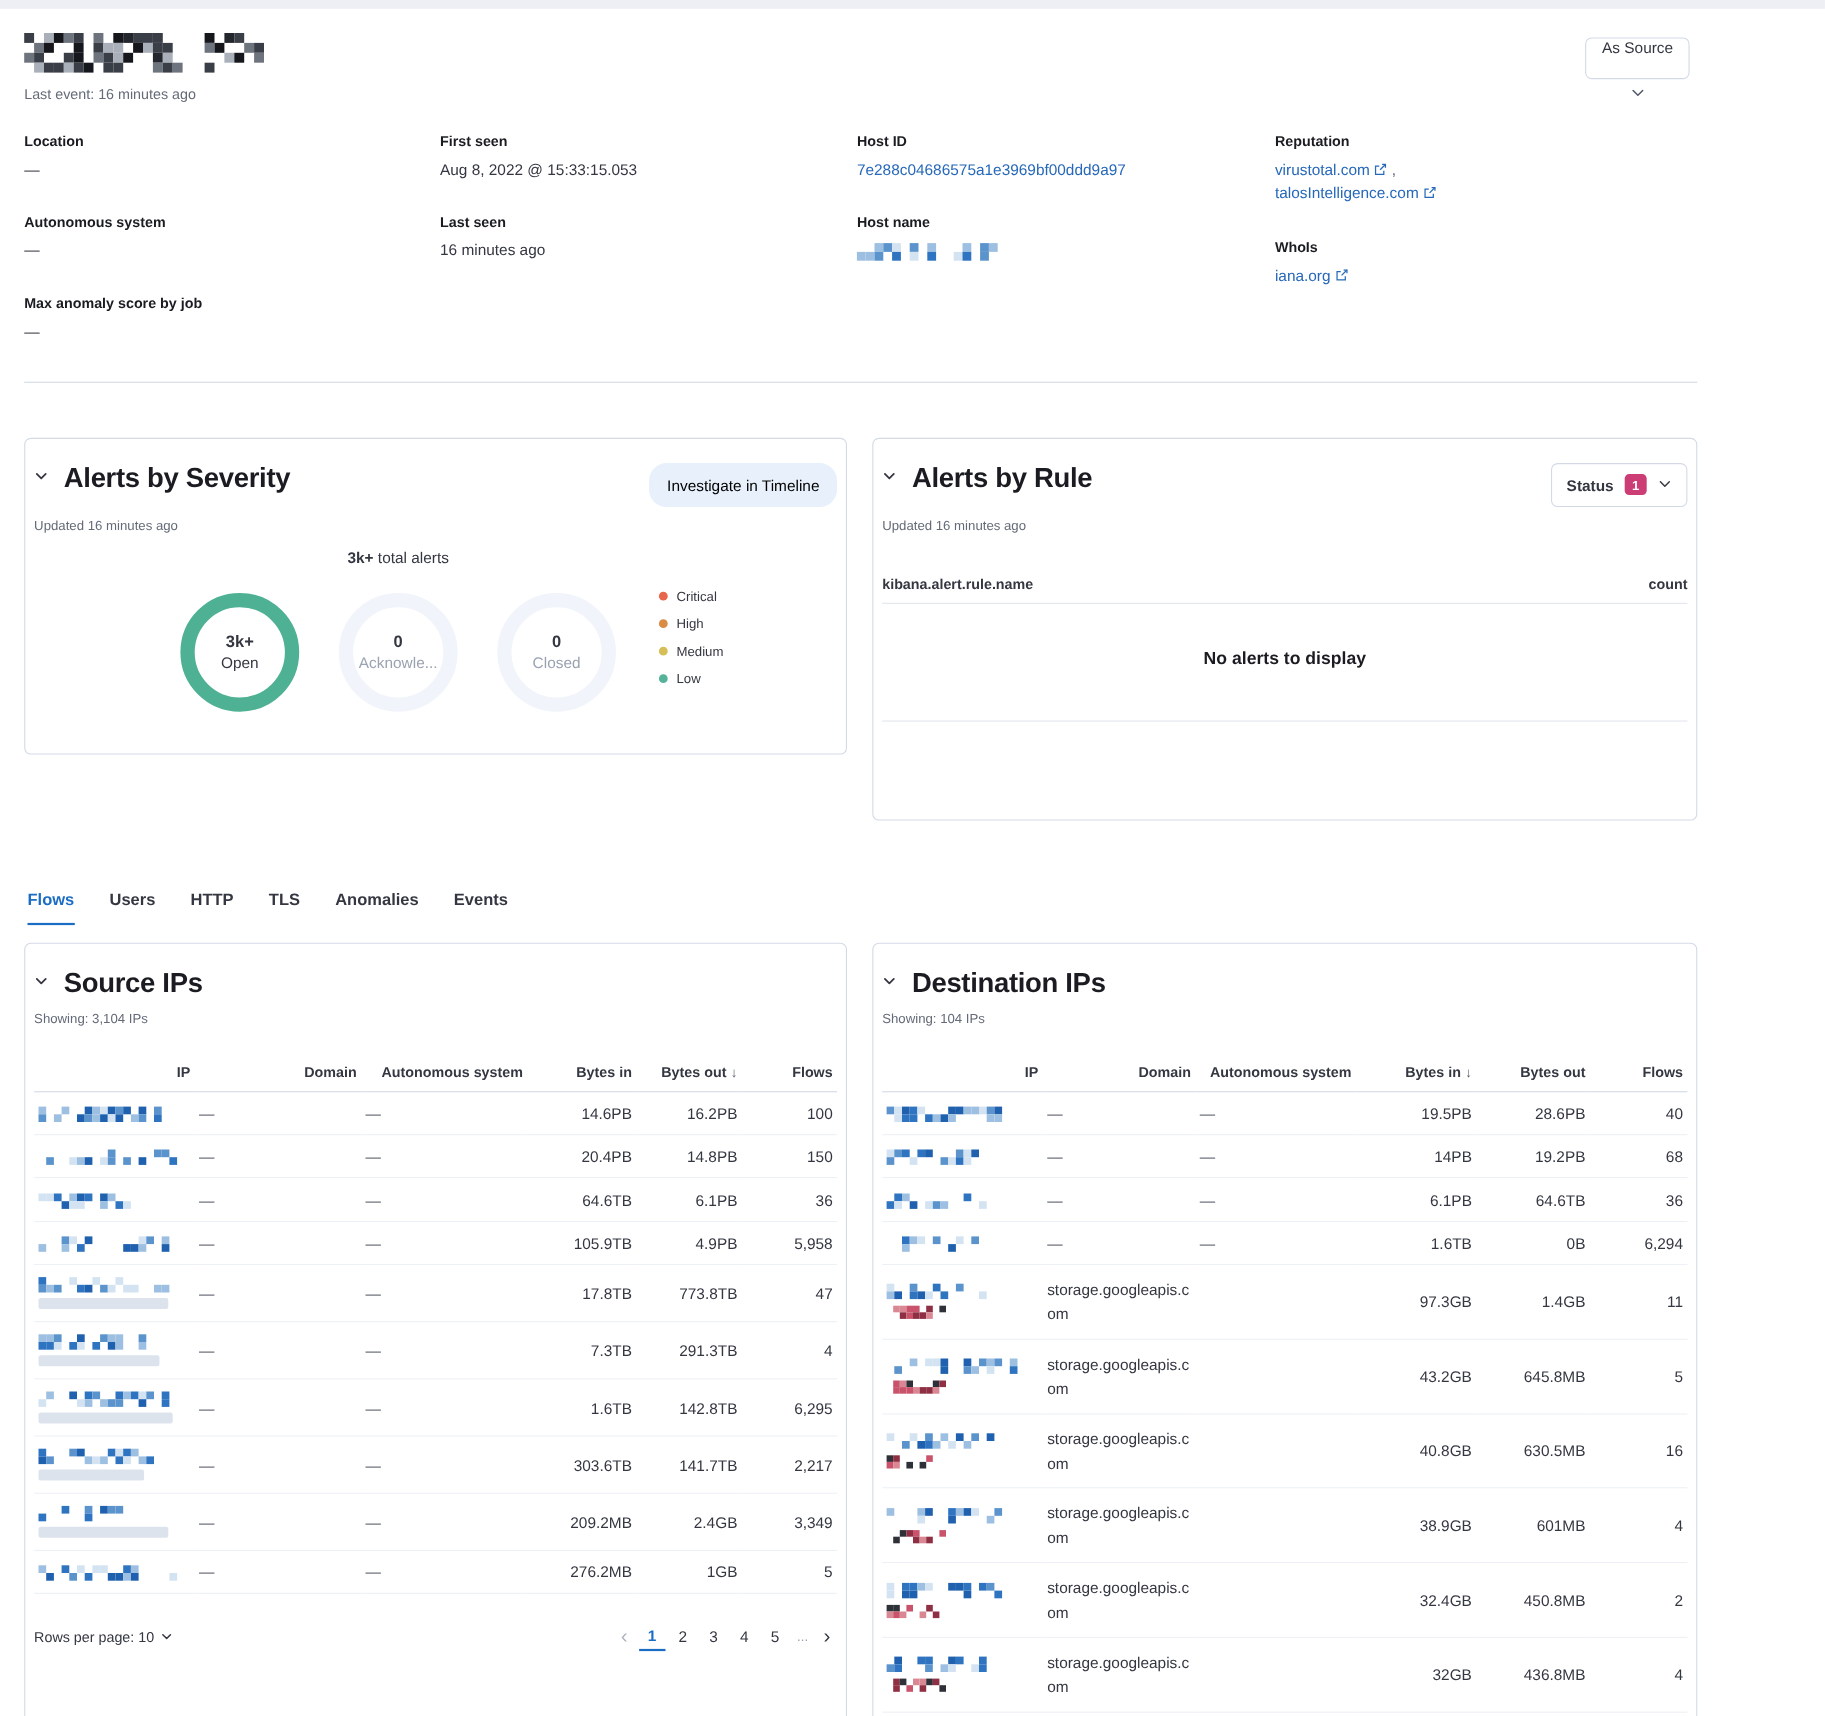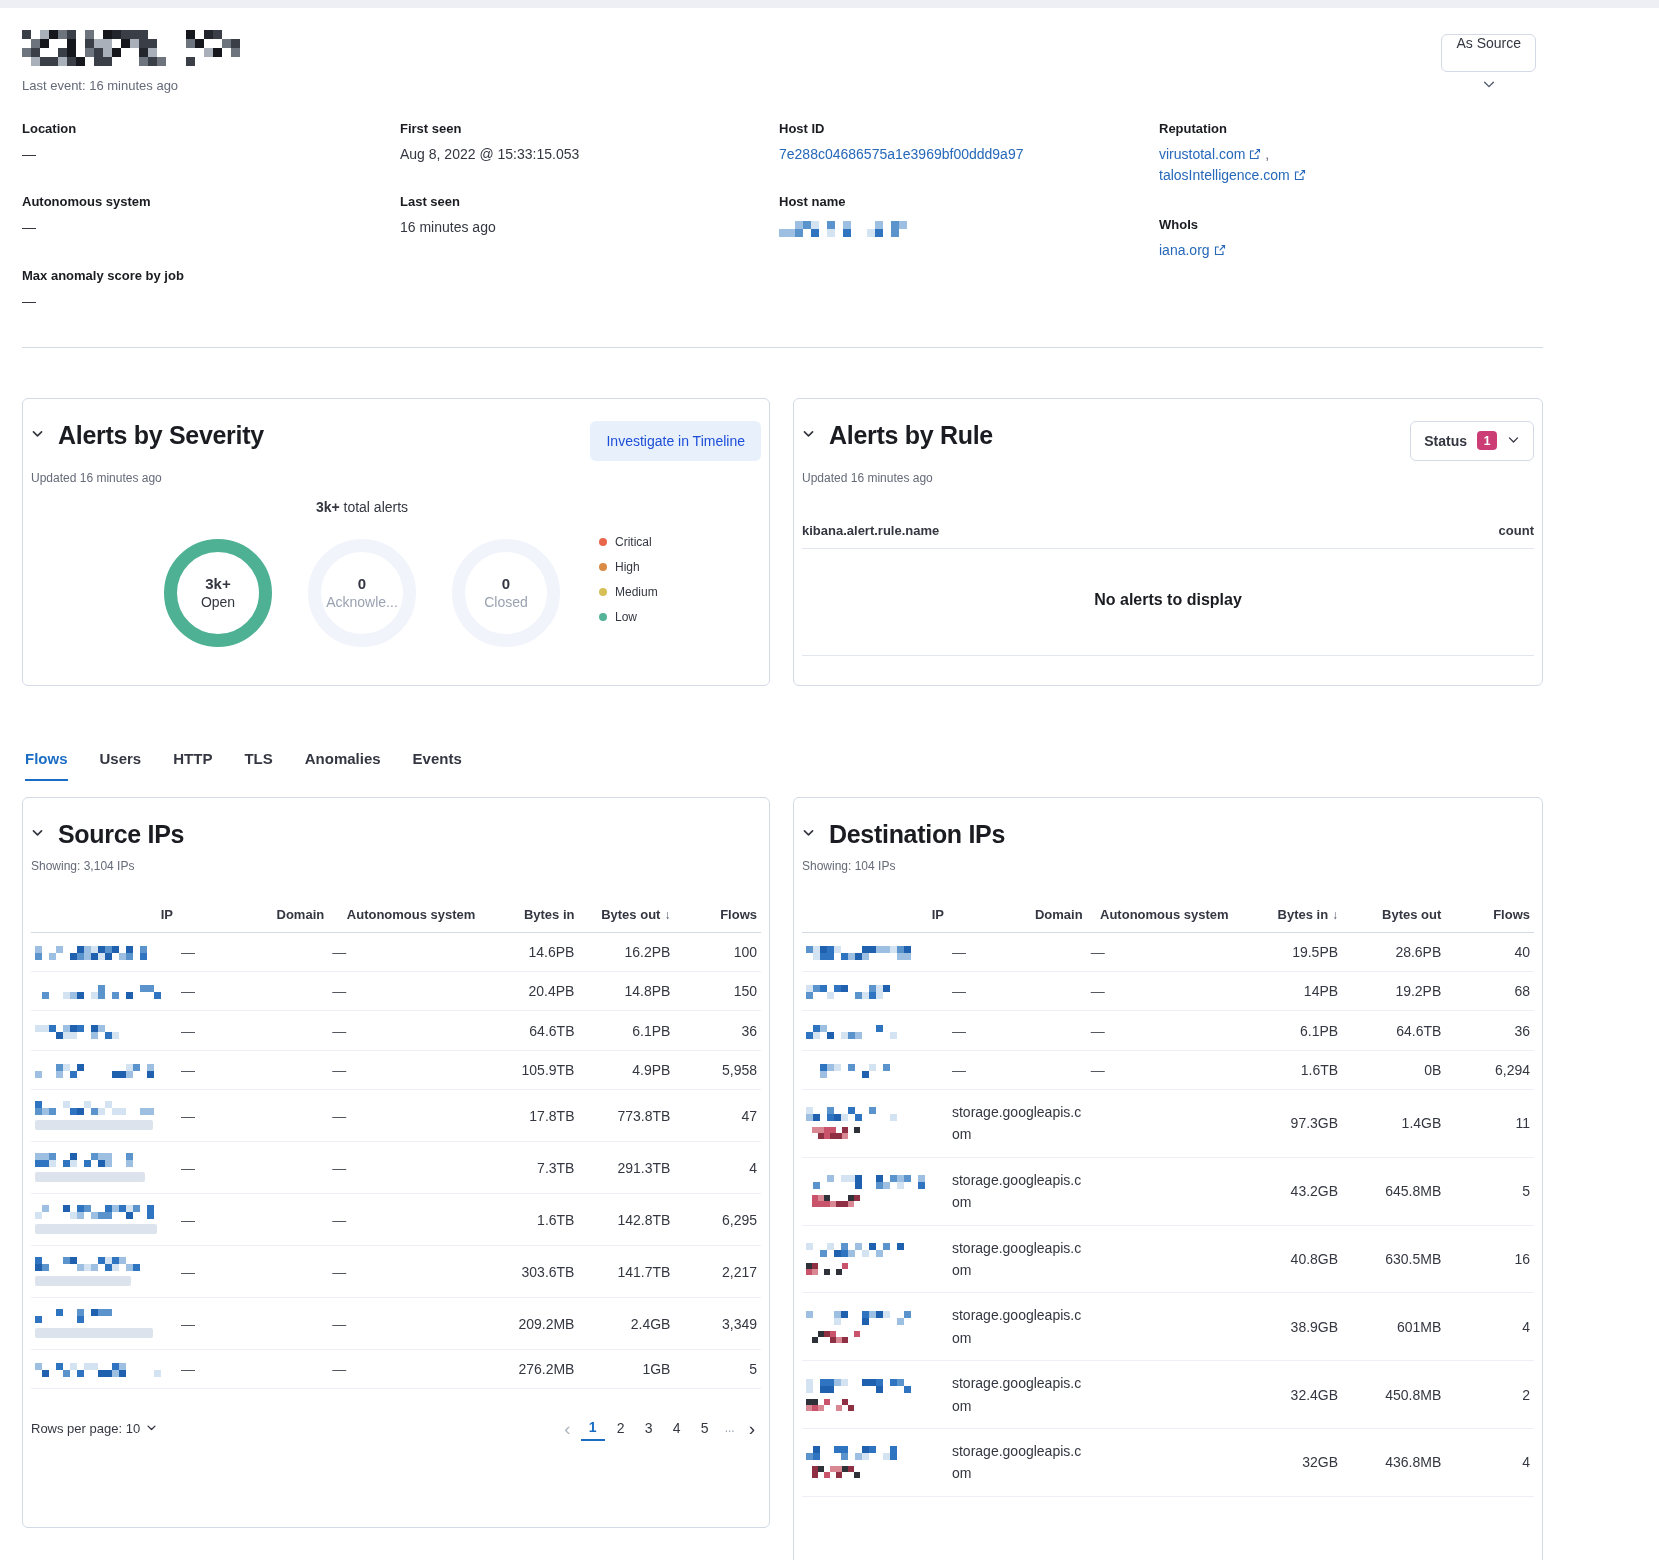--- a/index.html
+++ b/index.html
@@ -27,41 +27,41 @@
   
   .cards-row { display:flex; gap:23px; margin-top:50px; }
   .card { border:1px solid #d3dae6; border-radius:6px; background:#fff; padding:22px 8px; }
   .card-head { display:flex; justify-content:space-between; align-items:flex-start; }
   .card-title-wrap { display:flex; align-items:center; gap:14px; cursor:pointer; }
   .card-title { font-size:25px; font-weight:700; color:#1a1c21; letter-spacing:-0.3px; }
   .chev { color:#343741; flex:0 0 auto; }
   .updated { font-size:12px; color:#646a77; margin-top:10px; }
 
   .card.sev { width:748px; height:288px; }
-  .btn-investigate { background:#e8f1fb; color:#1d4ed8; border:none; border-radius:6px; height:40px;
+  .btn-investigate { background:#e8f1fb; color:#000000; border:none; border-radius:16px; height:40px;
     padding:0 16px; font-size:14px; font-weight:500; font-family:inherit; cursor:pointer; }
 
   .sev-content { display:flex; margin-top:14px; }
   .donut-area { width:546px; padding-left:116px; text-align:center; }
   .total-alerts { font-size:14px; color:#343741; margin-bottom:24px; }
   .total-alerts b { font-weight:700; }
   .donut-row { display:flex; justify-content:center; gap:36px; }
   .donut { width:108px; height:108px; border-radius:50%; border:13px solid #f1f4fa;
     display:flex; flex-direction:column; align-items:center; justify-content:center; background:#fff; }
   .donut.green { border-color:#4eb193; }
   .donut .dval { font-size:15px; font-weight:700; color:#343741; }
   .donut .dlab { font-size:14px; color:#343741; margin-top:2px; max-width:78px; overflow:hidden;
     text-overflow:ellipsis; white-space:nowrap; }
   .donut.muted .dlab { color:#9aa2b1; }
   .legend { padding-top:36px; padding-left:22px; }
   .leg-item { display:flex; align-items:center; gap:8px; margin-bottom:11px; }
   .leg-dot { width:8px; height:8px; border-radius:50%; flex:0 0 auto; }
   .leg-label { font-size:12px; color:#343741; }
 
-  .card.rule { width:750px; height:288px; }
+  .card.rule { width:750px; height:348px; }
   .btn-status { display:inline-flex; align-items:center; gap:10px; border:1px solid #d3dae6; border-radius:6px;
     background:#fff; height:40px; padding:0 13px; font-size:14px; font-weight:600; color:#343741; cursor:pointer; }
   .status-badge { background:#cc3d76; color:#fff; font-size:12px; font-weight:700; border-radius:4px;
     min-width:20px; height:19px; display:inline-flex; align-items:center; justify-content:center; padding:0 5px; }
   .rule-table { margin-top:32px; }
   .rule-cols { display:flex; justify-content:space-between; font-size:13px; font-weight:700; color:#343741; padding:6px 0 10px 0; }
   .rule-line { border-top:1px solid #e2e6ee; }
   .rule-empty { text-align:center; font-size:16px; font-weight:700; color:#1a1c21; padding:42px 0 46px 0; }
 
   

